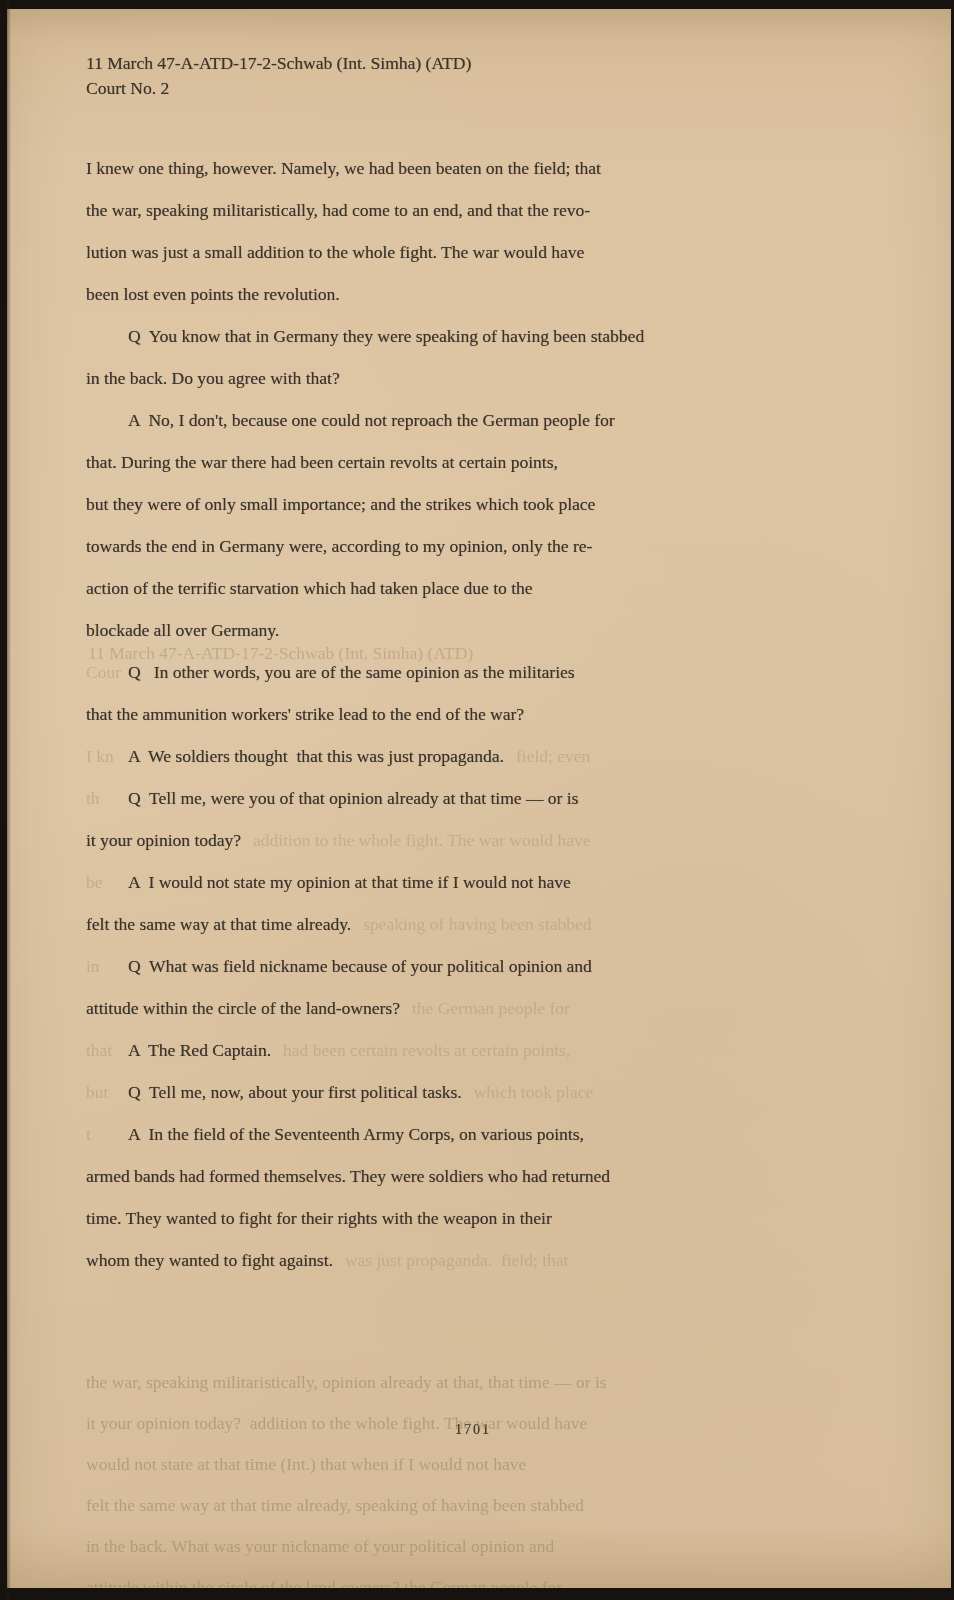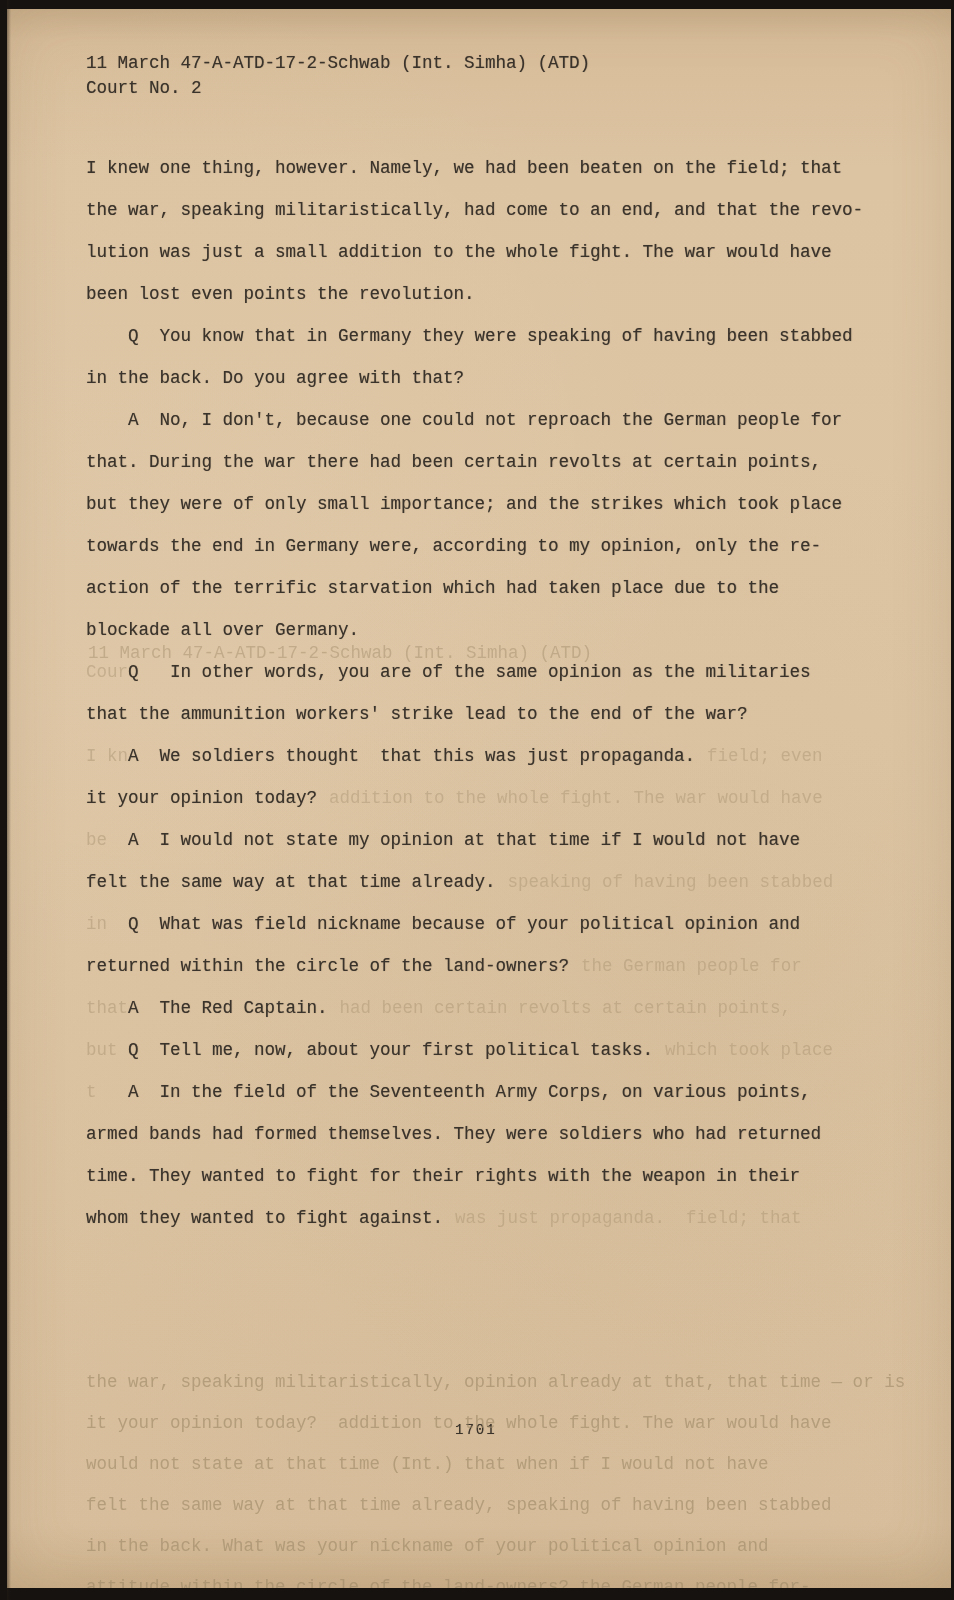--- a/index.html
+++ b/index.html
@@ -6,20 +6,21 @@
     margin: 0; padding: 0;
     width: 954px; height: 1600px;
     background: #151210;
     font-family: "Liberation Mono", "DejaVu Sans Mono", monospace;
   }
   .scan {
     position: relative;
     width: 954px; height: 1600px;
     background: #151210;
     overflow: hidden;
+    font-family: Liberation Serif, serif;
   }
   .paper {
     position: absolute;
     left: 7px; top: 9px; right: 3px; bottom: 12px;
     background: linear-gradient(180deg,
       #cdb28e 0%, #d8bd9a 2%, #dcc3a1 10%,
       #ddc5a4 45%, #dbc2a0 75%, #d9bf9d 96%, #cfb48f 100%);
     box-shadow: inset 0 0 60px rgba(120,95,60,0.18);
   }
   .paper::after {
@@ -114,25 +115,26 @@
       <div class="line"><span class="ink">in the back. Do you agree with that?</span></div>
       <div class="line"><span class="indent-spacer ghost"></span><span class="ink">A  No, I don't, because one could not reproach the German people for</span></div>
       <div class="line"><span class="ink">that. During the war there had been certain revolts at certain points,</span></div>
       <div class="line"><span class="ink">but they were of only small importance; and the strikes which took place</span></div>
       <div class="line"><span class="ink">towards the end in Germany were, according to my opinion, only the re-</span></div>
       <div class="line"><span class="ink">action of the terrific starvation which had taken place due to the</span></div>
       <div class="line"><span class="ink">blockade all over Germany.</span></div>
       <div class="line"><span class="indent-spacer ghost">Cour</span><span class="ink">Q   In other words, you are of the same opinion as the militaries</span></div>
       <div class="line"><span class="ink">that the ammunition workers' strike lead to the end of the war?</span></div>
       <div class="line"><span class="indent-spacer ghost">I kn</span><span class="ink">A  We soldiers thought  that this was just propaganda.</span><span class="ghost suffix">field; even</span></div>
+      <div class="line"><span class="indent-spacer ghost">th</span><span class="ink">Q  Tell me, were you of that opinion already at that time — or is</span></div>
       <div class="line"><span class="ink">it your opinion today?</span><span class="ghost suffix">addition to the whole fight. The war would have</span></div>
       <div class="line"><span class="indent-spacer ghost">be</span><span class="ink">A  I would not state my opinion at that time if I would not have</span></div>
       <div class="line"><span class="ink">felt the same way at that time already.</span><span class="ghost suffix">speaking of having been stabbed</span></div>
       <div class="line"><span class="indent-spacer ghost">in</span><span class="ink">Q  What was field nickname because of your political opinion and</span></div>
-      <div class="line"><span class="ink">returned within the circle of the land-owners?</span><span class="ghost suffix">the German people for</span></div>
+      <div class="line"><span class="ink">attitude within the circle of the land-owners?</span><span class="ghost suffix">the German people for</span></div>
       <div class="line"><span class="indent-spacer ghost">that</span><span class="ink">A  The Red Captain.</span><span class="ghost suffix">had been certain revolts at certain points,</span></div>
       <div class="line"><span class="indent-spacer ghost">but</span><span class="ink">Q  Tell me, now, about your first political tasks.</span><span class="ghost suffix">which took place</span></div>
       <div class="line"><span class="indent-spacer ghost">t</span><span class="ink">A  In the field of the Seventeenth Army Corps, on various points,</span></div>
       <div class="line"><span class="ink">armed bands had formed themselves. They were soldiers who had returned</span></div>
       <div class="line"><span class="ink">time. They wanted to fight for their rights with the weapon in their</span></div>
       <div class="line"><span class="ink">whom they wanted to fight against.</span><span class="ghost suffix">was just propaganda.  field; that</span></div>
     </div>
 
   <div class="ghost-header-line ghost">11 March 47-A-ATD-17-2-Schwab (Int. Simha) (ATD)</div>
 

